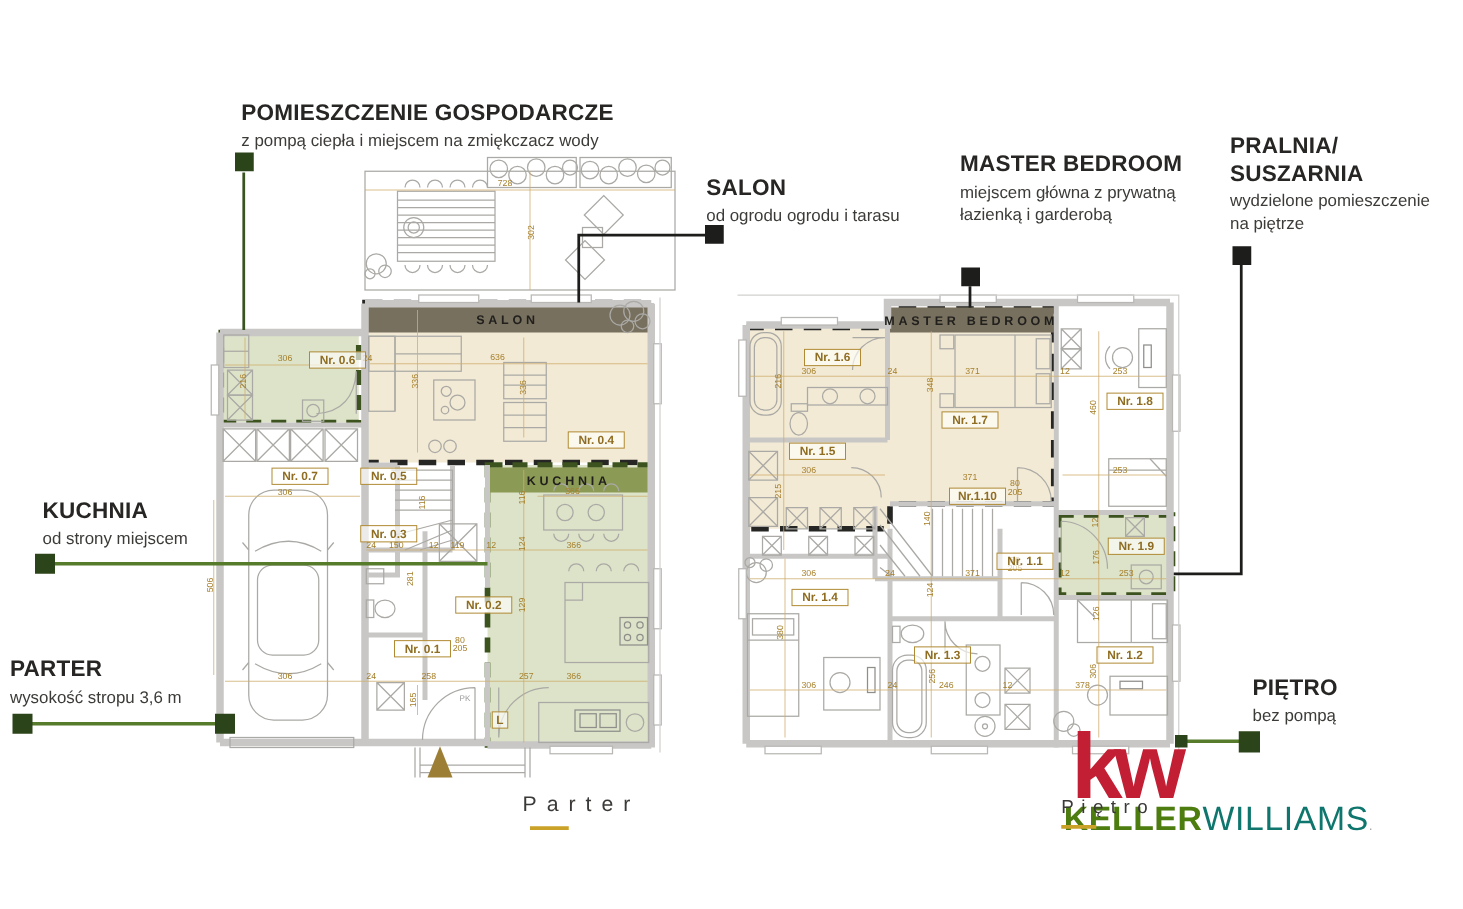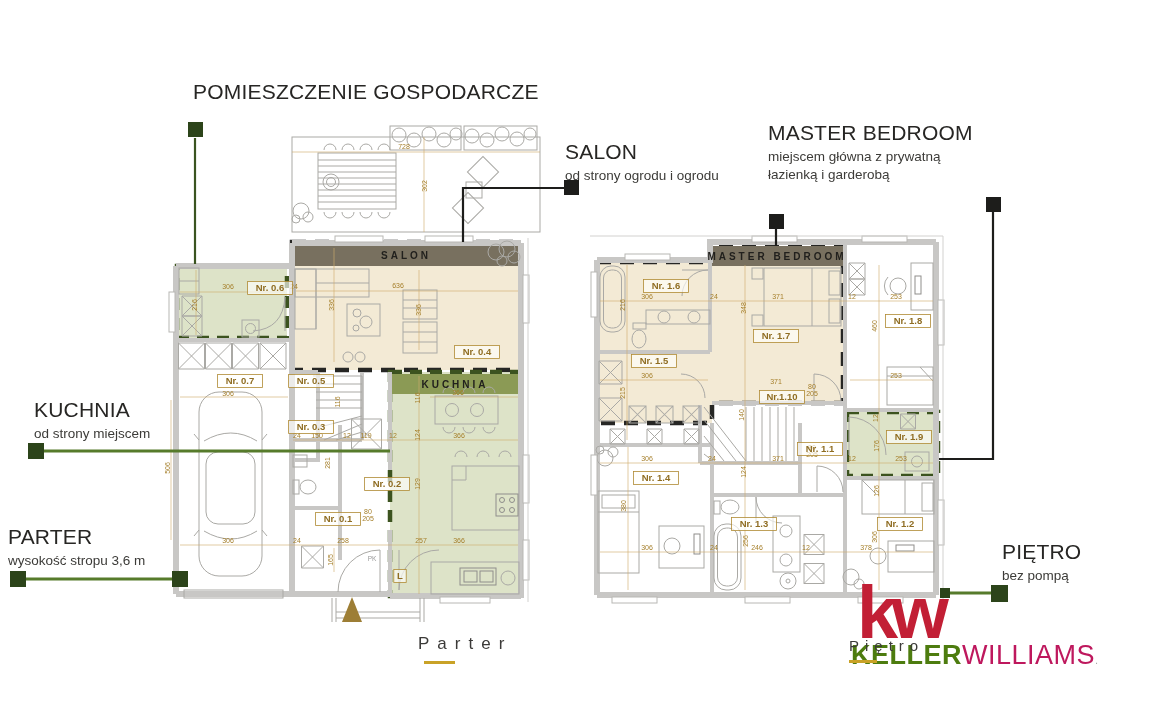--- a/index.html
+++ b/index.html
@@ -1,29 +1,29 @@
 <!DOCTYPE html>
 <html><head>
 <meta charset="utf-8">
 <style>
   html,body{margin:0;padding:0;background:#fff;}
   #page{position:relative;width:1170px;height:727px;background:#fff;overflow:hidden;
         font-family:"Liberation Sans",sans-serif;}
   svg{position:absolute;left:0;top:0;}
   .callout{position:absolute;}
-  .co-title{font-size:21px;font-weight:400;color:#272624;line-height:1.25;letter-spacing:.2px;}
+  .co-title{font-size:18px;font-weight:700;color:#272624;line-height:1.25;letter-spacing:.2px;}
   .co-sub{font-size:13.5px;font-weight:400;color:#3c3b38;line-height:1.35;margin-top:2px;}
   .floor-label{position:absolute;font-size:17px;letter-spacing:8px;color:#3b3a38;font-weight:500;}
   .floor-label.small{font-size:15px;letter-spacing:6px;z-index:5;}
   .floor-underline{position:absolute;height:2.5px;background:#c9a227;z-index:5;}
   .kw-logo{position:absolute;line-height:1;}
   .kw-mark{font-size:74px;font-weight:700;color:#c21f35;letter-spacing:-7px;line-height:.78;margin-left:6px;}
   .kw-words{font-size:27px;margin-top:0;white-space:nowrap;}
   .keller{color:#4d7c0f;font-weight:700;letter-spacing:.5px;text-align:right;}
-  .williams{color:#be185d;font-weight:300;letter-spacing:.5px;text-align:center;}
+  .williams{color:#0f766e;font-weight:300;letter-spacing:.5px;text-align:center;}
   .reg{font-size:11px;color:#a9a9a9;}
   
   .wall{stroke:#c8c7c5;stroke-width:6;fill:none;}
   .wall-thin{stroke:#c8c7c5;stroke-width:4;fill:none;}
   .outline{stroke:#d2d1cf;stroke-width:1;fill:none;}
   .f{fill:none;stroke:#aaa9a5;stroke-width:1;}
   .f2{fill:none;stroke:#8f8e8b;stroke-width:1;}
   .sill{fill:#fff;stroke:#b8b7b4;stroke-width:1;}
   .dash-green{fill:rgba(212,219,185,.78);stroke:#3c531f;stroke-width:4.5;stroke-dasharray:12 8;}
   .dash-black{fill:rgba(242,232,208,.9);stroke:#262624;stroke-width:4.5;stroke-dasharray:14 9;}
@@ -430,33 +430,40 @@
     <rect class="sq-green" x="10" y="571" width="16" height="16"></rect>
     <rect class="sq-green" x="172" y="571" width="16" height="16"></rect>
     <path class="co-line-green" d="M945 593 H995"></path>
     <rect class="sq-green" x="991" y="585" width="17" height="17"></rect>
     <rect class="sq-green" x="940" y="588" width="10" height="10"></rect>
   </g>
 </svg>
 
 <div class="callout" style="left:193px;top:79px;">
   <div class="co-title">POMIESZCZENIE GOSPODARCZE</div>
+  <div class="co-sub">z pompą ciepła i miejscem na zmiękczacz wody</div>
 </div>
 
 <div class="callout" style="left:565px;top:139px;">
   <div class="co-title">SALON</div>
-  <div class="co-sub">od strony ogrodu i ogrodu</div>
+  <div class="co-sub">od ogrodu ogrodu i tarasu</div>
 </div>
 
 <div class="callout" style="left:768px;top:120px;">
   <div class="co-title">MASTER BEDROOM</div>
   <div class="co-sub">miejscem główna z prywatną</div>
   <div class="co-sub" style="margin-top:0;">łazienką i garderobą</div>
 </div>
 
+<div class="callout" style="left:984px;top:105px;">
+  <div class="co-title">PRALNIA/</div>
+  <div class="co-title">SUSZARNIA</div>
+  <div class="co-sub">wydzielone pomieszczenie</div>
+  <div class="co-sub" style="margin-top:0;">na piętrze</div>
+</div>
 
 <div class="callout" style="left:34px;top:397px;">
   <div class="co-title">KUCHNIA</div>
   <div class="co-sub">od strony miejscem</div>
 </div>
 
 <div class="callout" style="left:8px;top:524px;">
   <div class="co-title">PARTER</div>
   <div class="co-sub">wysokość stropu 3,6 m</div>
 </div>

